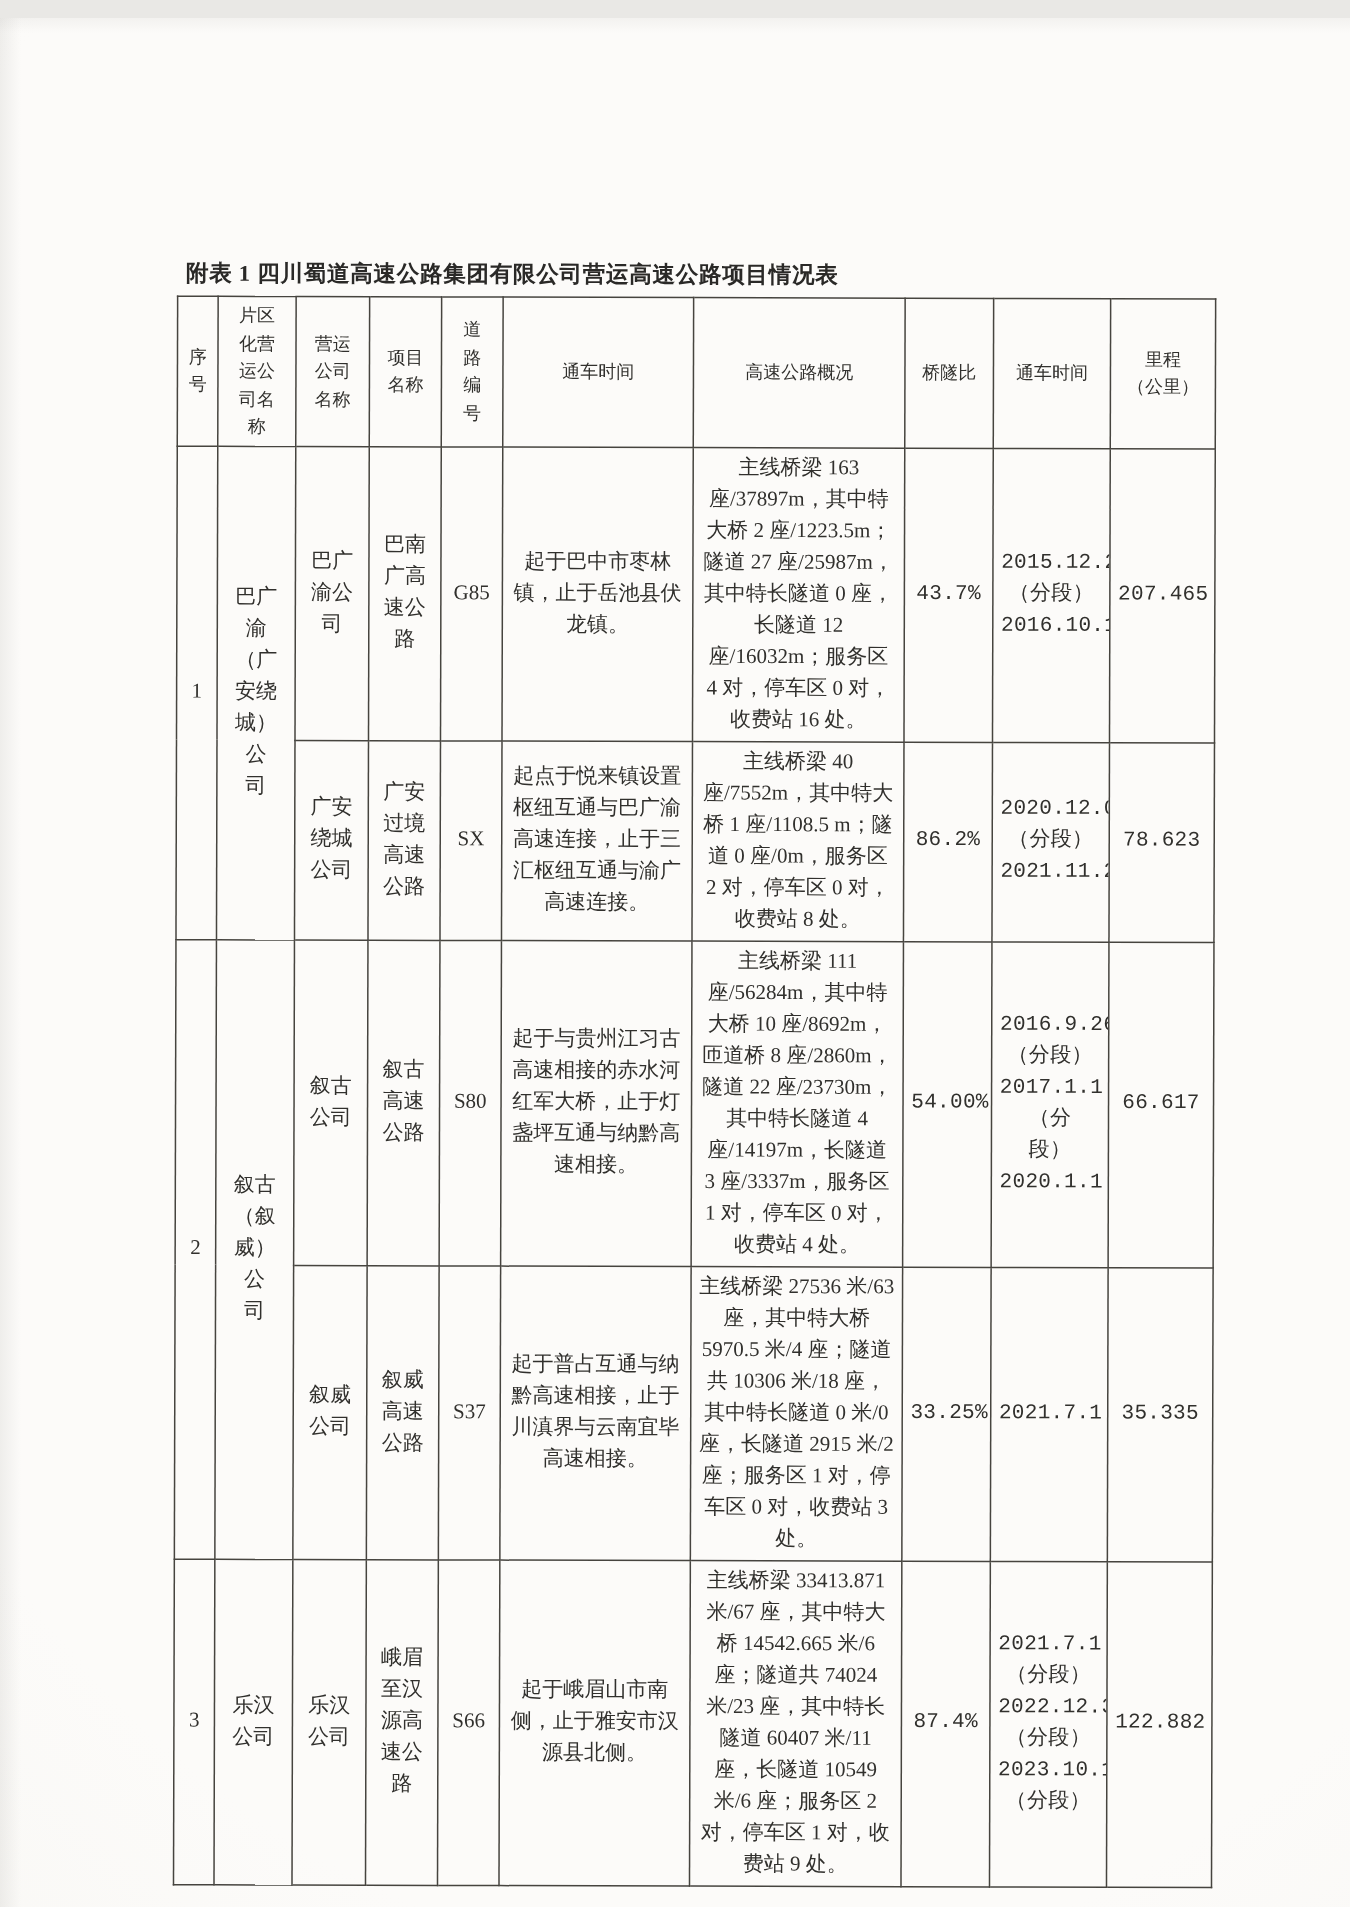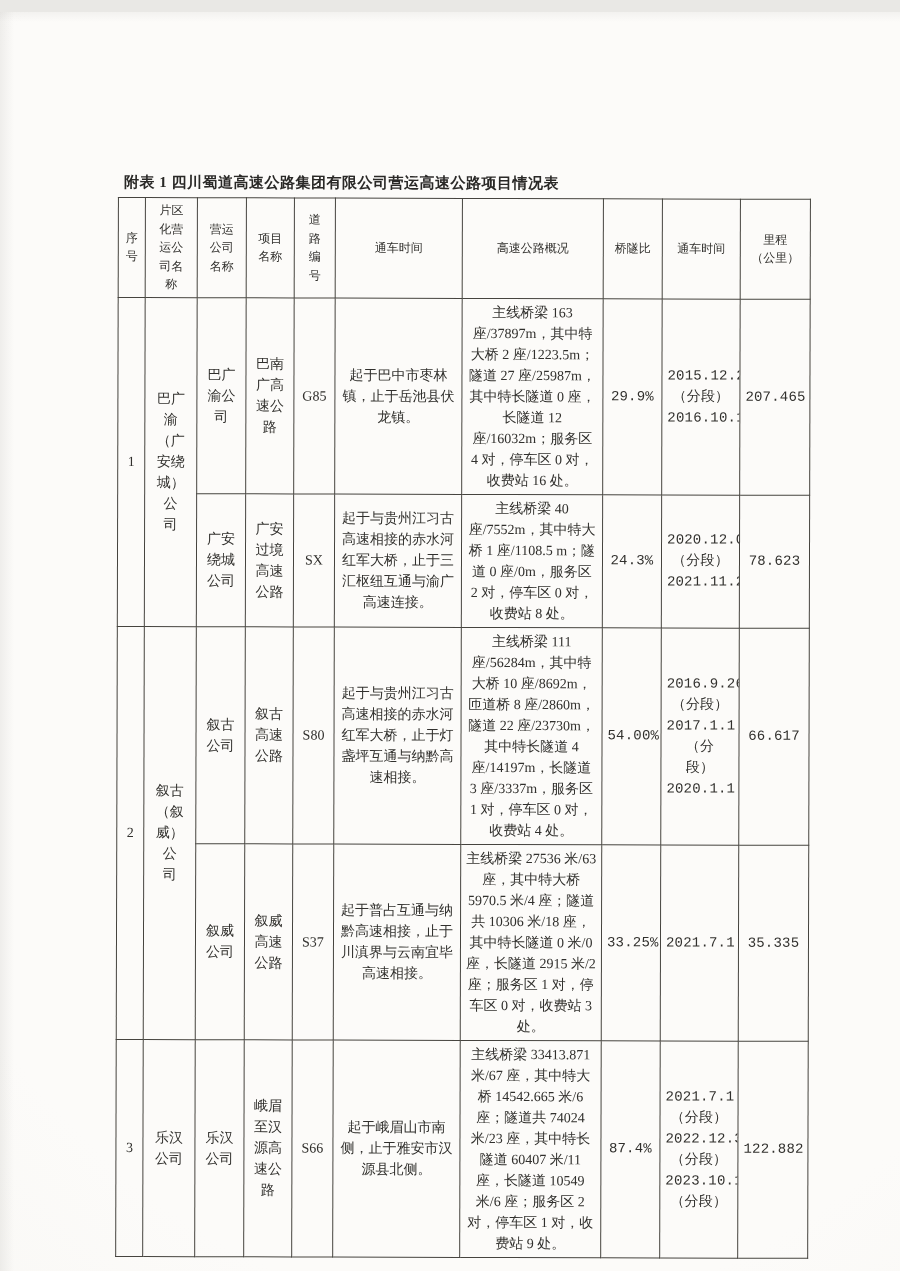--- a/index.html
+++ b/index.html
@@ -133,39 +133,39 @@
         <td class="c-name">巴广
 渝公
 司</td>
         <td class="c-name">巴南
 广高
 速公
 路</td>
         <td class="c-road">G85</td>
         <td class="c-end">起于巴中市枣林镇，止于岳池县伏龙镇。</td>
         <td class="c-ov">主线桥梁 163 座/37897m，其中特大桥 2 座/1223.5m；隧道 27 座/25987m，其中特长隧道 0 座，长隧道 12 座/16032m；服务区 4 对，停车区 0 对，收费站 16 处。</td>
-        <td class="c-ratio">29.9%</td>
+        <td class="c-ratio">43.7%</td>
         <td class="c-date">2015.12.26
 （分段）
 2016.10.12</td>
         <td class="c-mile">207.465</td>
       </tr>
 
       <tr class="r1b">
         <td class="c-name">广安
 绕城
 公司</td>
         <td class="c-name">广安
 过境
 高速
 公路</td>
         <td class="c-road">SX</td>
-        <td class="c-end">起于与贵州江习古高速相接的赤水河红军大桥，止于三汇枢纽互通与渝广高速连接。</td>
+        <td class="c-end">起点于悦来镇设置枢纽互通与巴广渝高速连接，止于三汇枢纽互通与渝广高速连接。</td>
         <td class="c-ov">主线桥梁 40 座/7552m，其中特大桥 1 座/1108.5 m；隧道 0 座/0m，服务区 2 对，停车区 0 对，收费站 8 处。</td>
-        <td class="c-ratio">24.3%</td>
+        <td class="c-ratio">86.2%</td>
         <td class="c-date">2020.12.03
 （分段）
 2021.11.26</td>
         <td class="c-mile">78.623</td>
       </tr>
 
       <tr class="r2a">
         <td class="c-seq" rowspan="2">2</td>
         <td class="c-region" rowspan="2">叙古
 （叙

